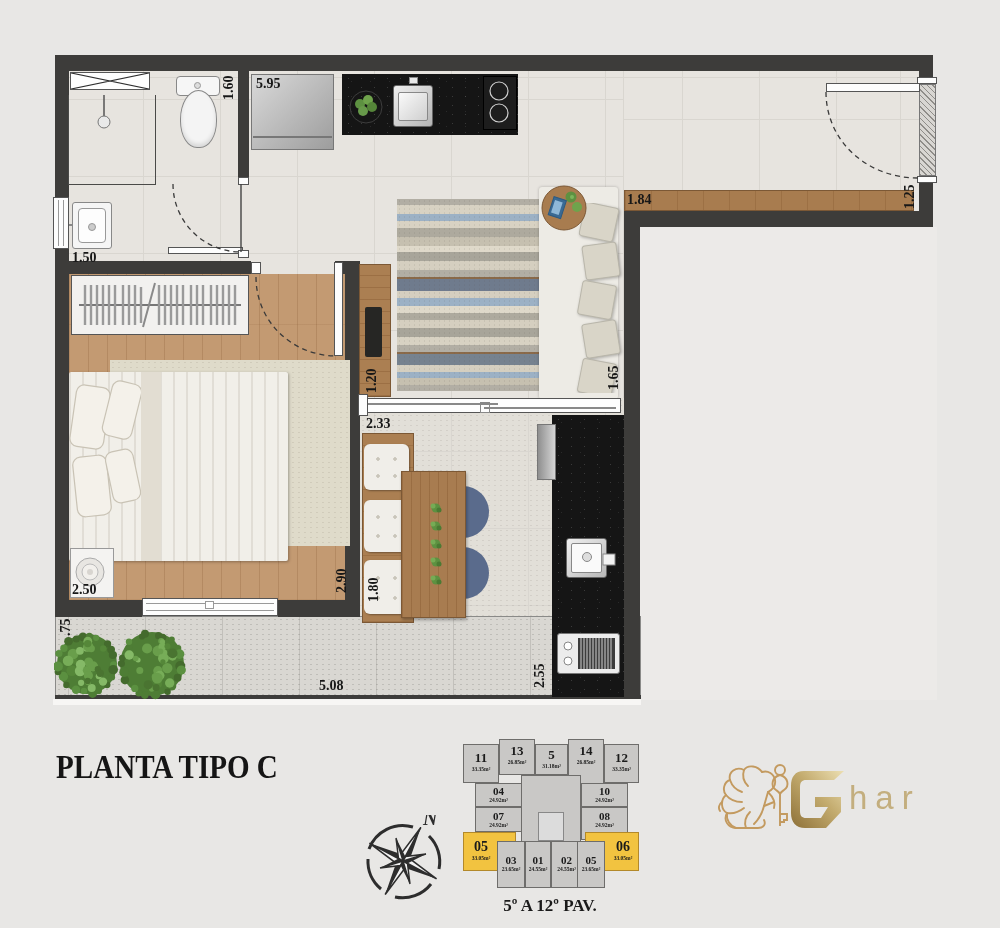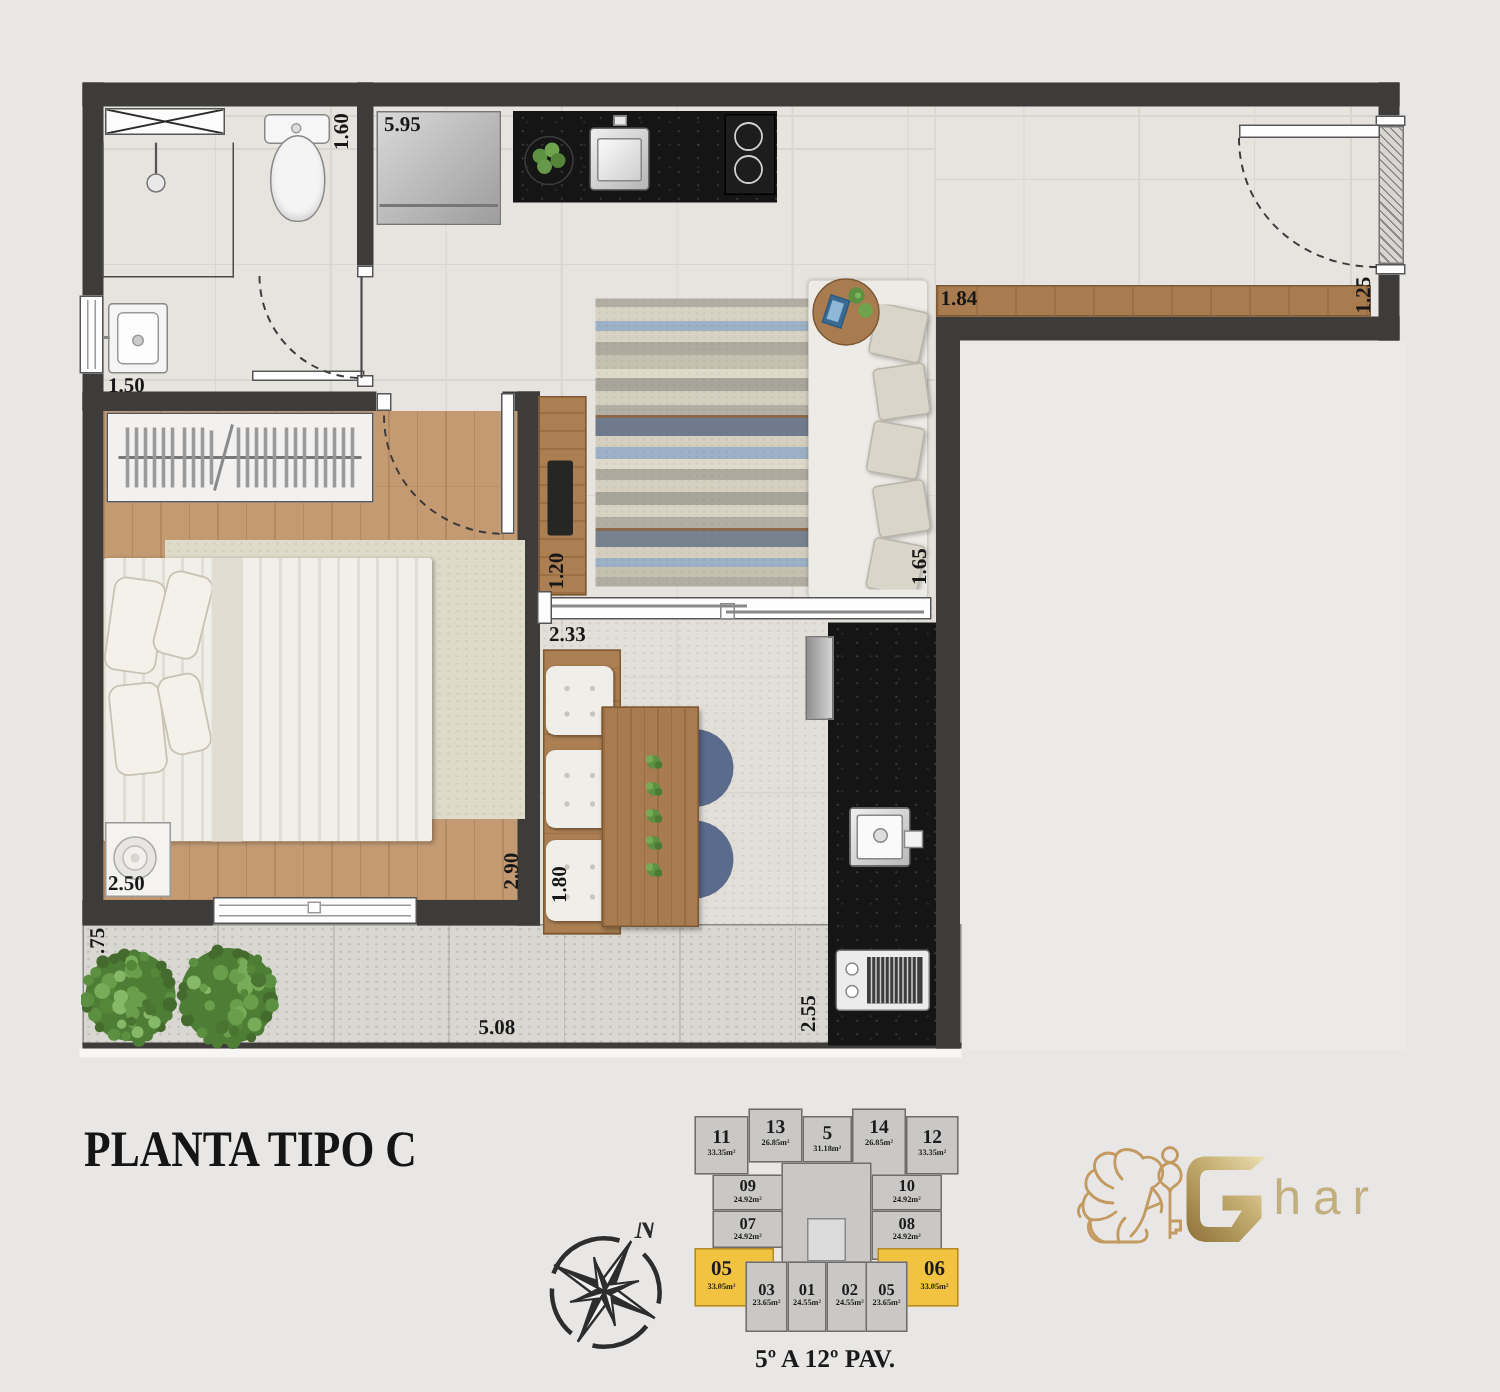--- a/index.html
+++ b/index.html
@@ -488,21 +488,21 @@
 <div class="ku" style="left:604px;top:744px;width:35px;height:39px;">
     <b style="font-size:13px;margin-top:5px;">12</b>
     <i style="font-size:5.5px;">33.35m²</i>
   </div>
 
 <div class="ku" style="left:521px;top:775px;width:60px;height:67px;"></div>
 
 <div class="abs" style="left:538px;top:812px;width:26px;height:29px;background:#dcdcdc;border:1px solid #888;box-sizing:border-box;"></div>
 
 <div class="ku" style="left:475px;top:783px;width:47px;height:24px;">
-    <b style="font-size:11px;margin-top:1px;">09</b>
+    <b style="font-size:11px;margin-top:1px;">04</b>
     <i style="font-size:5.5px;">24.92m²</i>
   </div>
 
 <div class="ku" style="left:475px;top:807px;width:47px;height:25px;">
     <b style="font-size:11px;margin-top:2px;">07</b>
     <i style="font-size:5.5px;">24.92m²</i>
   </div>
 
 <div class="ku" style="left:581px;top:783px;width:47px;height:24px;">
     <b style="font-size:11px;margin-top:1px;">10</b>

